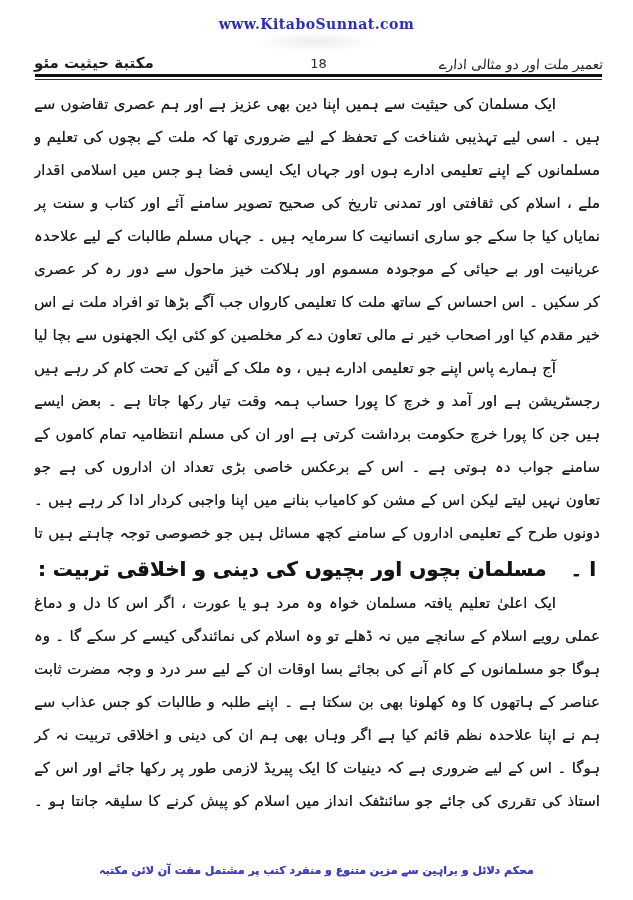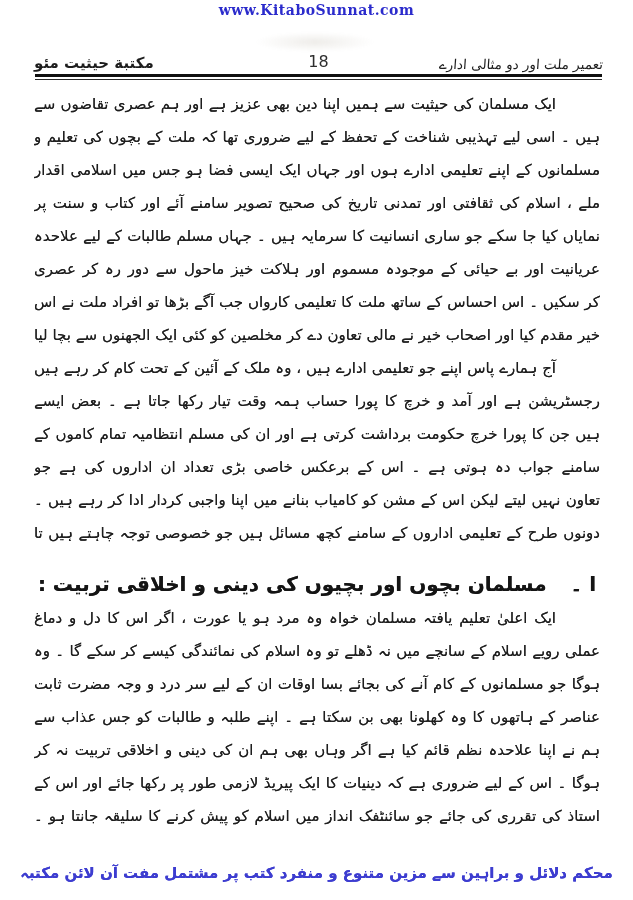--- a/index.html
+++ b/index.html
@@ -2,65 +2,65 @@
 <html lang="ur" style="--link-blue: #2b2bcc; --footer-blue: #3d3dd0; --text: #1e1e1e; --rule: #101010; --background: #ffffff;"><head>
 <meta charset="utf-8">
 <style>
   html,body { margin:0; padding:0; background:#ffffff; }
   .page {
     position:relative; width:633px; height:900px; background:#ffffff;
     font-family:"DejaVu Sans", sans-serif; overflow:hidden;
     margin:0 auto;
   }
   .site-url {
-    position:absolute; top:2px; left:0; right:0; text-align:center;
+    position:absolute; top:16px; left:0; right:0; text-align:center;
     font-family:"DejaVu Serif", serif; font-weight:bold; font-size:14px;
     letter-spacing:0.5px; color:var(--link-blue,#2b2bcc);
   }
   .smudge {
     position:absolute; top:32px; left:255px; width:120px; height:20px;
     background:radial-gradient(ellipse at center, rgba(150,140,120,0.16), rgba(150,140,120,0) 70%);
     filter:blur(1px); pointer-events:none;
   }
   .running-header {
     position:absolute; top:46px; left:34px; right:30px; height:26px;
     direction:rtl; display:flex; justify-content:space-between; align-items:flex-end;
     color:#1d1d1d;
   }
   .rh-title { font-size:13.5px; white-space:nowrap; transform:skewX(-4deg); }
   .rh-page {
     position:absolute; left:0; right:0; text-align:center; bottom:1px;
-    font-size:16px; color:#2e2e2e; direction:ltr;
+    font-size:13px; color:#2e2e2e; direction:ltr;
   }
   .rh-pub { font-size:15px; font-weight:bold; white-space:nowrap; }
   .rule {
     position:absolute; top:74px; left:35px; right:31px; height:2px;
     border-top:3.5px solid var(--rule,#101010);
     border-bottom:1.5px solid #2a2a2a;
   }
   .body-text {
     position:absolute; top:88px; left:34px; right:33px;
     direction:rtl; color:var(--text,#1e1e1e);
     font-size:15px; text-shadow:0 0 0.4px #444;
   }
   .line {
     height:33px; line-height:33px; overflow:hidden;
     text-align:justify; text-align-last:justify;
   }
   .line.indent { padding-right:44px; }
   .line.last { text-align-last:right; }
   .heading {
-    height:36px; line-height:36px; margin-top:16px;
+    height:36px; line-height:36px; margin-top:1px;
     text-align:center; font-weight:bold; font-size:20px; color:#141414;
     white-space:nowrap; overflow:hidden;
   }
   .heading .hnum { margin-left:24px; }
   .footer-tagline {
     position:absolute; top:864px; left:0; right:0; text-align:center;
-    direction:rtl; font-size:15px; font-weight:bold;
+    direction:rtl; font-size:11px; font-weight:bold;
     color:var(--footer-blue,#3d3dd0); text-shadow:0 0 0.5px var(--footer-blue,#3d3dd0);
   }
 </style>
 </head>
 <body>
 
 <div class="page">
 
   <div class="site-url">www.KitaboSunnat.com</div>
 

